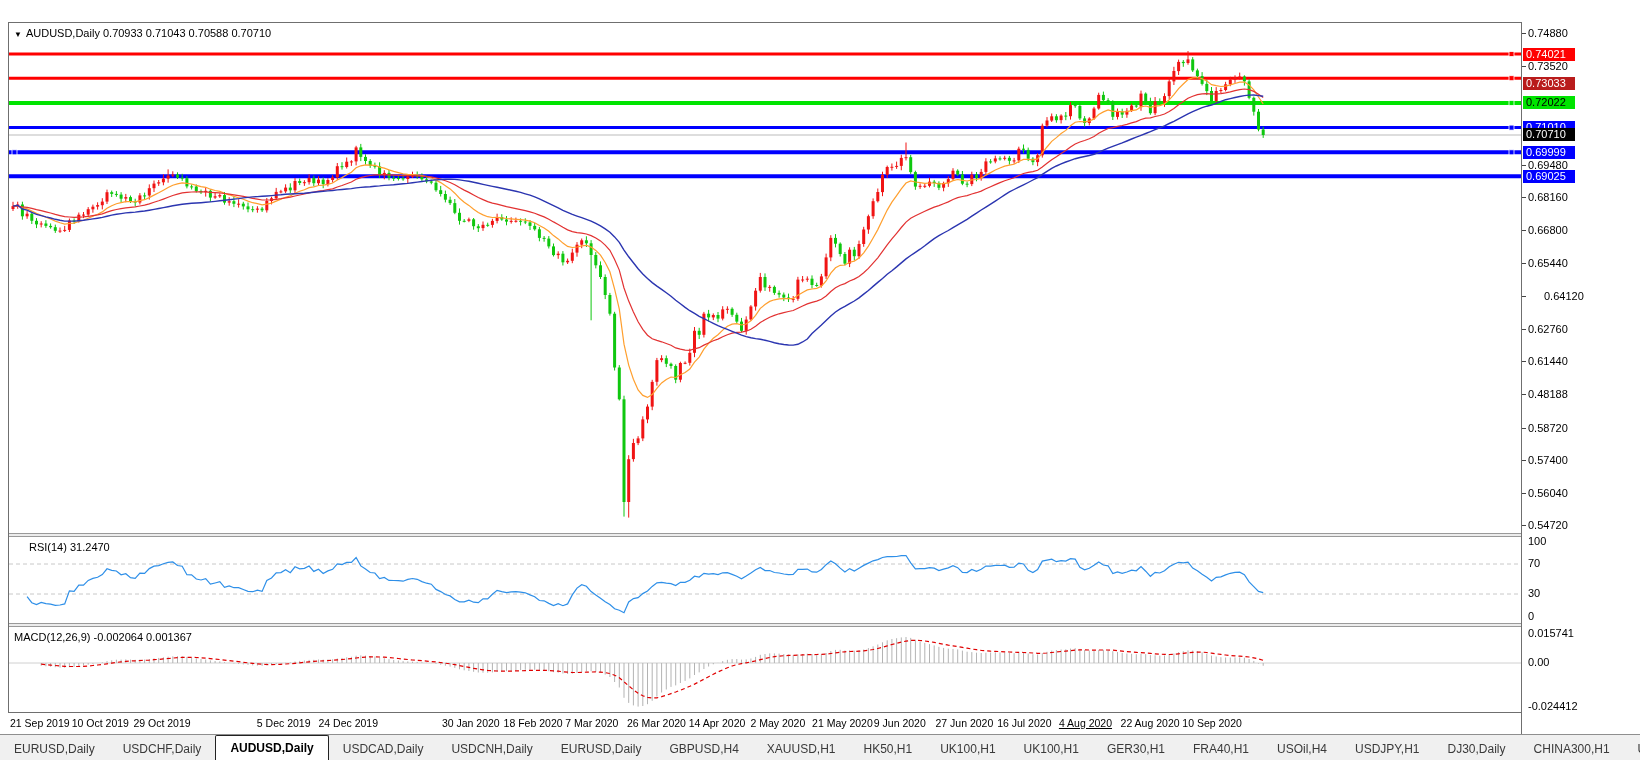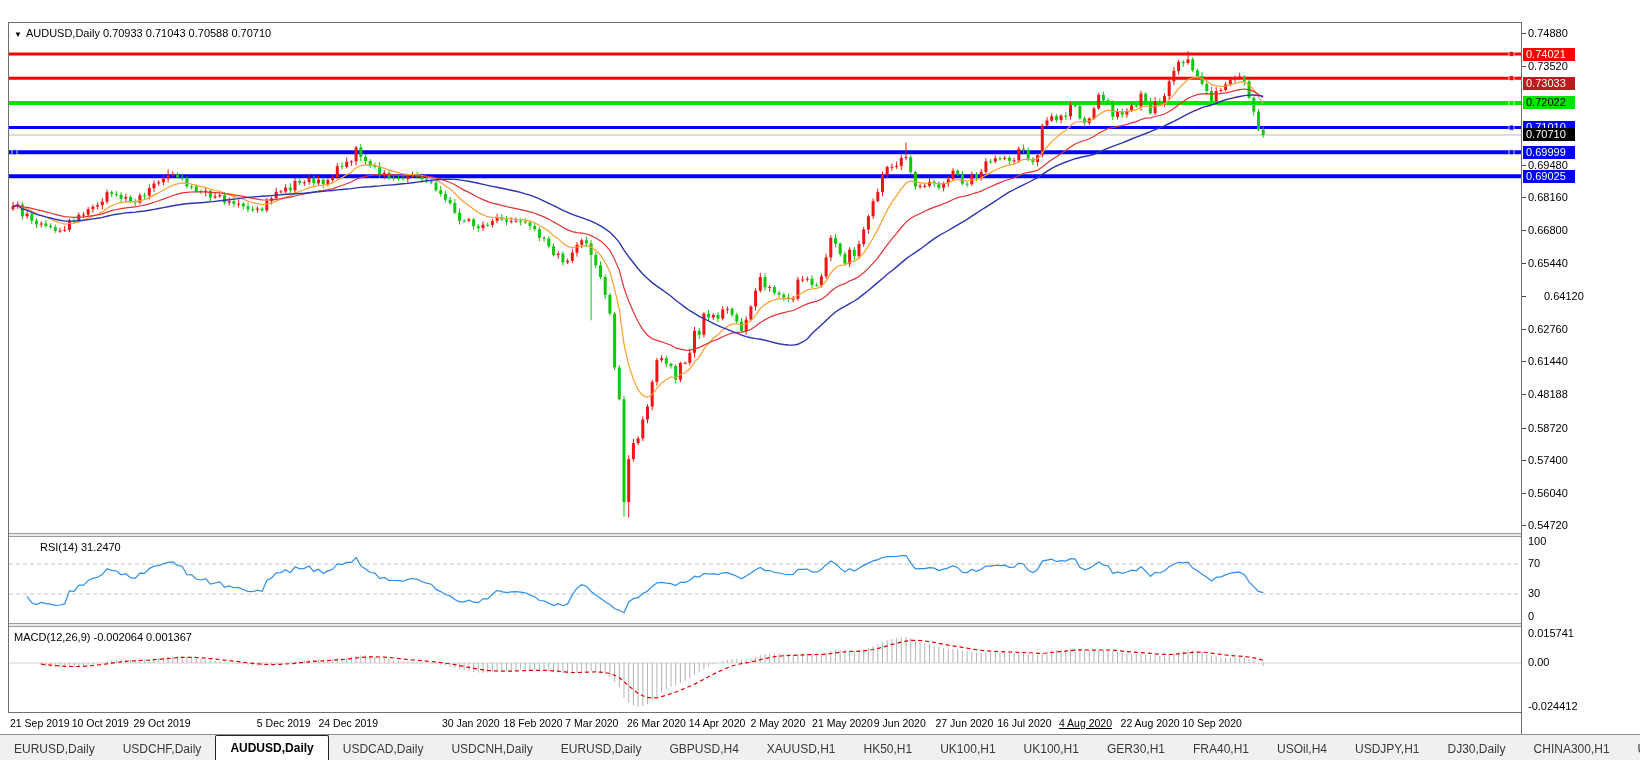--- a/index.html
+++ b/index.html
@@ -33,21 +33,21 @@
   #svg-main { position:absolute; left:0; top:0; }
   .splitter { position:absolute; left:0; width:1513px; height:4px; background:#ececec;
     border-top:1px solid #9a9a9a; border-bottom:1px solid #9a9a9a; cursor:row-resize; }
   #split1 { top:510px; }
   #split2 { top:600px; }
   #svg-rsi  { position:absolute; left:0; top:515px; }
   #svg-macd { position:absolute; left:0; top:604px; }
   .panel-label { position:absolute; font-size:11px; color:#000; white-space:pre; }
   #title-row { left:5px; top:4px; }
   #title-row .tri { font-size:8px; margin-right:4px; }
-  #rsi-label { left:16px; top:518px;padding-left:15px; }
+  #rsi-label { left:5px; top:518px;padding-left:15px; }
   #macd-label { left:5px; top:608px; }
   
   #axis-col { position:absolute; left:1522px; top:22px; width:118px; height:690px; background:#fff; }
   .ytick { position:absolute; left:6px; font-size:11px; color:#000; white-space:nowrap; }
   .ytick-dash { position:absolute; left:0; width:4px; height:1px; background:#444; }
   .price-badge {
     position:absolute; left:1px; width:52px; height:13px; line-height:13px;
     font-size:11px; padding-left:3px; white-space:nowrap;
   }
   

